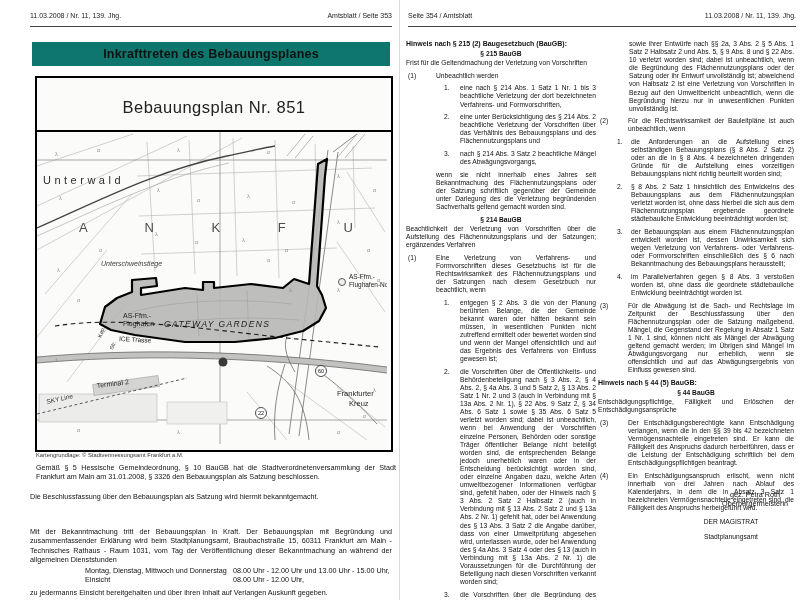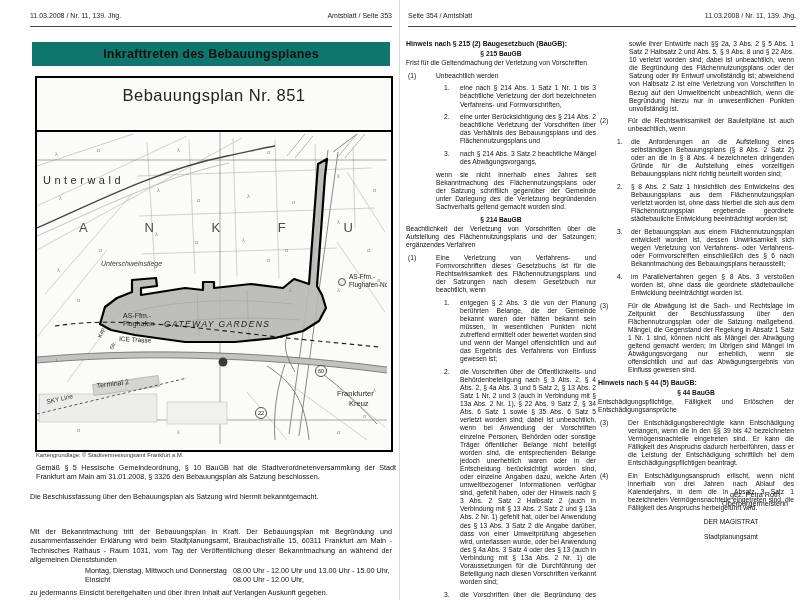--- a/index.html
+++ b/index.html
@@ -12,21 +12,21 @@
          font-size:7px;color:#222;display:flex;justify-content:space-between;padding-bottom:2px;}
   #phead-left{left:30px;width:362px;}
   #phead-right{left:408px;width:388px;}
 
   
   #title-bar{position:absolute;left:32px;top:42px;width:358px;height:24px;background:#0f766e;
              display:flex;align-items:center;justify-content:center;}
   #title-bar span{font-weight:bold;font-size:12.5px;letter-spacing:.2px;color:#111;}
 
   #map-box{position:absolute;left:35px;top:76px;width:354px;height:372px;border:2px solid #000;background:#fbfbf9;}
-  #map-title-sec{height:54px;border-bottom:2px solid #000;text-align:center;padding-top:8px;box-sizing:border-box;}
+  #map-title-sec{height:54px;border-bottom:2px solid #000;text-align:center;padding-top:20px;box-sizing:border-box;}
   #map-title{font-size:16.5px;color:#222;letter-spacing:.5px;}
   #map-subtitle{font-size:11.5px;color:#333;margin-top:4px;}
   #map-svg{display:block;}
 
   #map-caption{position:absolute;left:36px;top:452px;font-size:5.8px;color:#333;}
 
   .body-txt{font-size:7.2px;line-height:9.3px;color:#111;}
   #para-gemaess{position:absolute;left:36px;top:463px;width:360px;text-align:justify;}
   #signature{position:absolute;right:12px;top:490px;text-align:center;}
   #para-beschluss{position:absolute;left:30px;top:492px;width:362px;}

